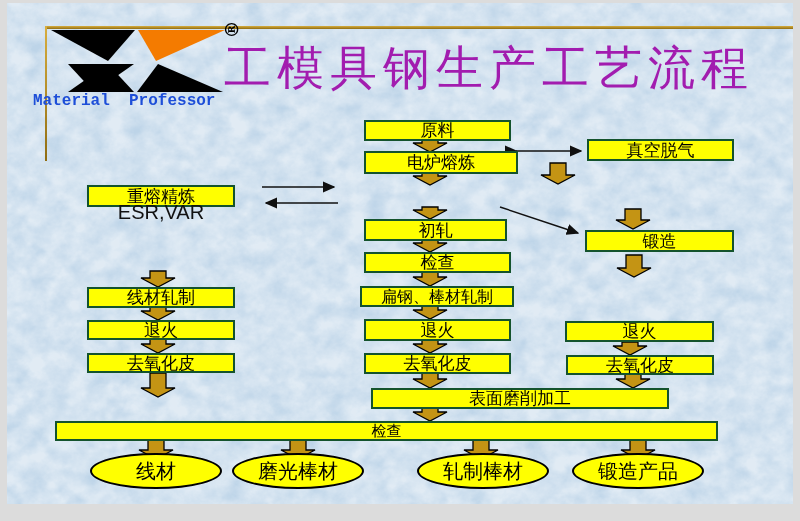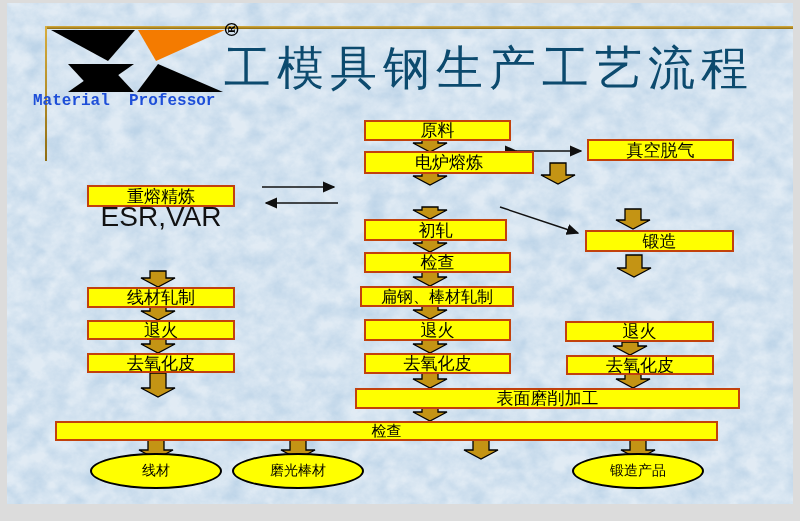--- a/index.html
+++ b/index.html
@@ -4,36 +4,36 @@
 <style>
   html,body{margin:0;padding:0;}
   body{width:800px;height:521px;position:relative;background:#e2e2e2;font-family:"DejaVu Serif","Liberation Serif",serif;overflow:hidden;}
   #frame{position:absolute;left:0;top:0;width:800px;height:521px;background:#dcdcdc;}
   #slide{position:absolute;left:7px;top:3px;width:786px;height:501px;overflow:hidden;background:#bdd4e8;}
   #slide svg.bg{position:absolute;left:0;top:0;}
   .goldline{position:absolute;background:linear-gradient(#d8ae3e,#8f6c12);}
   #gold-h{left:38px;top:23px;width:750px;height:3px;}
   #gold-v{left:38px;top:23px;width:2px;height:135px;}
   #title{position:absolute;left:217px;top:37px;width:566px;height:58px;
-         font-size:47px;line-height:56px;letter-spacing:6px;color:#0c4a6e;white-space:nowrap;}
+         font-size:47px;line-height:56px;letter-spacing:6px;color:#a21caf;white-space:nowrap;}
   #brand{position:absolute;left:26px;top:89px;width:200px;height:22px;
          font-family:"Liberation Mono","DejaVu Sans Mono",monospace;font-size:16px;font-weight:700;
          color:#1d4ed8;white-space:pre;}
   #rsign{position:absolute;left:215px;top:16px;font-size:18px;font-weight:bold;color:#000;
          transform:rotate(-90deg);}
   #logo{position:absolute;left:41px;top:25px;}
-  .box{position:absolute;background:#ffff00;border:2px solid #c2410c;box-sizing:border-box;
+  .box{position:absolute;background:#ffff00;border:2px solid #14532d;box-sizing:border-box;
        display:flex;align-items:center;justify-content:center;
        font-size:17px;color:#000;line-height:1;white-space:nowrap;}
   .box.small{font-size:16px;}
   .box.thin{font-size:15px;}
   .oval{position:absolute;background:#ffff00;border:2px solid #000;border-radius:50%;box-sizing:border-box;
-        display:flex;align-items:center;justify-content:center;font-size:14px;color:#000;white-space:nowrap;}
+        display:flex;align-items:center;justify-content:center;font-size:20px;color:#000;white-space:nowrap;}
   #esr{position:absolute;left:80px;top:198px;width:148px;height:26px;text-align:center;
-       font-family:"Liberation Sans","DejaVu Sans",sans-serif;font-size:28px;color:#111;}
+       font-family:"Liberation Sans","DejaVu Sans",sans-serif;font-size:20px;color:#111;}
   #connectors{position:absolute;left:0;top:0;}
 </style>
 </head>
 <body>
 
 <div id="frame">
 <div id="slide">
 
   <svg class="bg" width="786" height="501">
     <defs>
@@ -97,39 +97,40 @@
     </g>
     <g stroke="#101010" stroke-width="1.4" fill="none">
       <line x1="255" y1="184" x2="327" y2="184" marker-end="url(#ah)"></line>
       <line x1="331" y1="200" x2="259" y2="200" marker-end="url(#ah)"></line>
       <line x1="509" y1="148" x2="574" y2="148" marker-start="url(#ah)" marker-end="url(#ah)"></line>
       <line x1="493" y1="204" x2="571" y2="230" marker-end="url(#ah)"></line>
     </g>
   </svg>
 
   <div class="box" style="left:357px;top:117px;width:147px;height:21px">原料</div>
-  <div class="box" style="left:357px;top:148px;width:170px;height:23px">电炉熔炼</div>
+  <div class="box" style="left:357px;top:148px;width:154px;height:23px">电炉熔炼</div>
   <div class="box" style="left:357px;top:216px;width:143px;height:22px">初轧</div>
   <div class="box" style="left:357px;top:249px;width:147px;height:21px">检查</div>
   <div class="box small" style="left:353px;top:283px;width:154px;height:21px">扁钢、棒材轧制</div>
   <div class="box" style="left:357px;top:316px;width:147px;height:22px">退火</div>
   <div class="box" style="left:357px;top:350px;width:147px;height:21px">去氧化皮</div>
 
   <div class="box" style="left:80px;top:182px;width:148px;height:22px">重熔精炼</div>
   <div id="esr">ESR,VAR</div>
   <div class="box" style="left:80px;top:284px;width:148px;height:21px">线材轧制</div>
   <div class="box" style="left:80px;top:317px;width:148px;height:20px">退火</div>
   <div class="box" style="left:80px;top:350px;width:148px;height:20px">去氧化皮</div>
 
   <div class="box" style="left:580px;top:136px;width:147px;height:22px">真空脱气</div>
   <div class="box" style="left:578px;top:227px;width:149px;height:22px">锻造</div>
   <div class="box" style="left:558px;top:318px;width:149px;height:21px">退火</div>
   <div class="box" style="left:559px;top:352px;width:148px;height:20px">去氧化皮</div>
 
-  <div class="box" style="left:348px;top:385px;width:385px;height:21px">表面磨削加工</div>
+  <div class="box" style="left:364px;top:385px;width:298px;height:21px">表面磨削加工</div>
   <div class="box thin" style="left:48px;top:418px;width:663px;height:20px">检查</div>
 
   <div class="oval" style="left:83px;top:450px;width:132px;height:36px">线材</div>
   <div class="oval" style="left:225px;top:450px;width:132px;height:36px">磨光棒材</div>
+  <div class="oval" style="left:410px;top:450px;width:132px;height:36px">轧制棒材</div>
   <div class="oval" style="left:565px;top:450px;width:132px;height:36px">锻造产品</div>
 
 </div>
 </div>
 
 </body></html>

